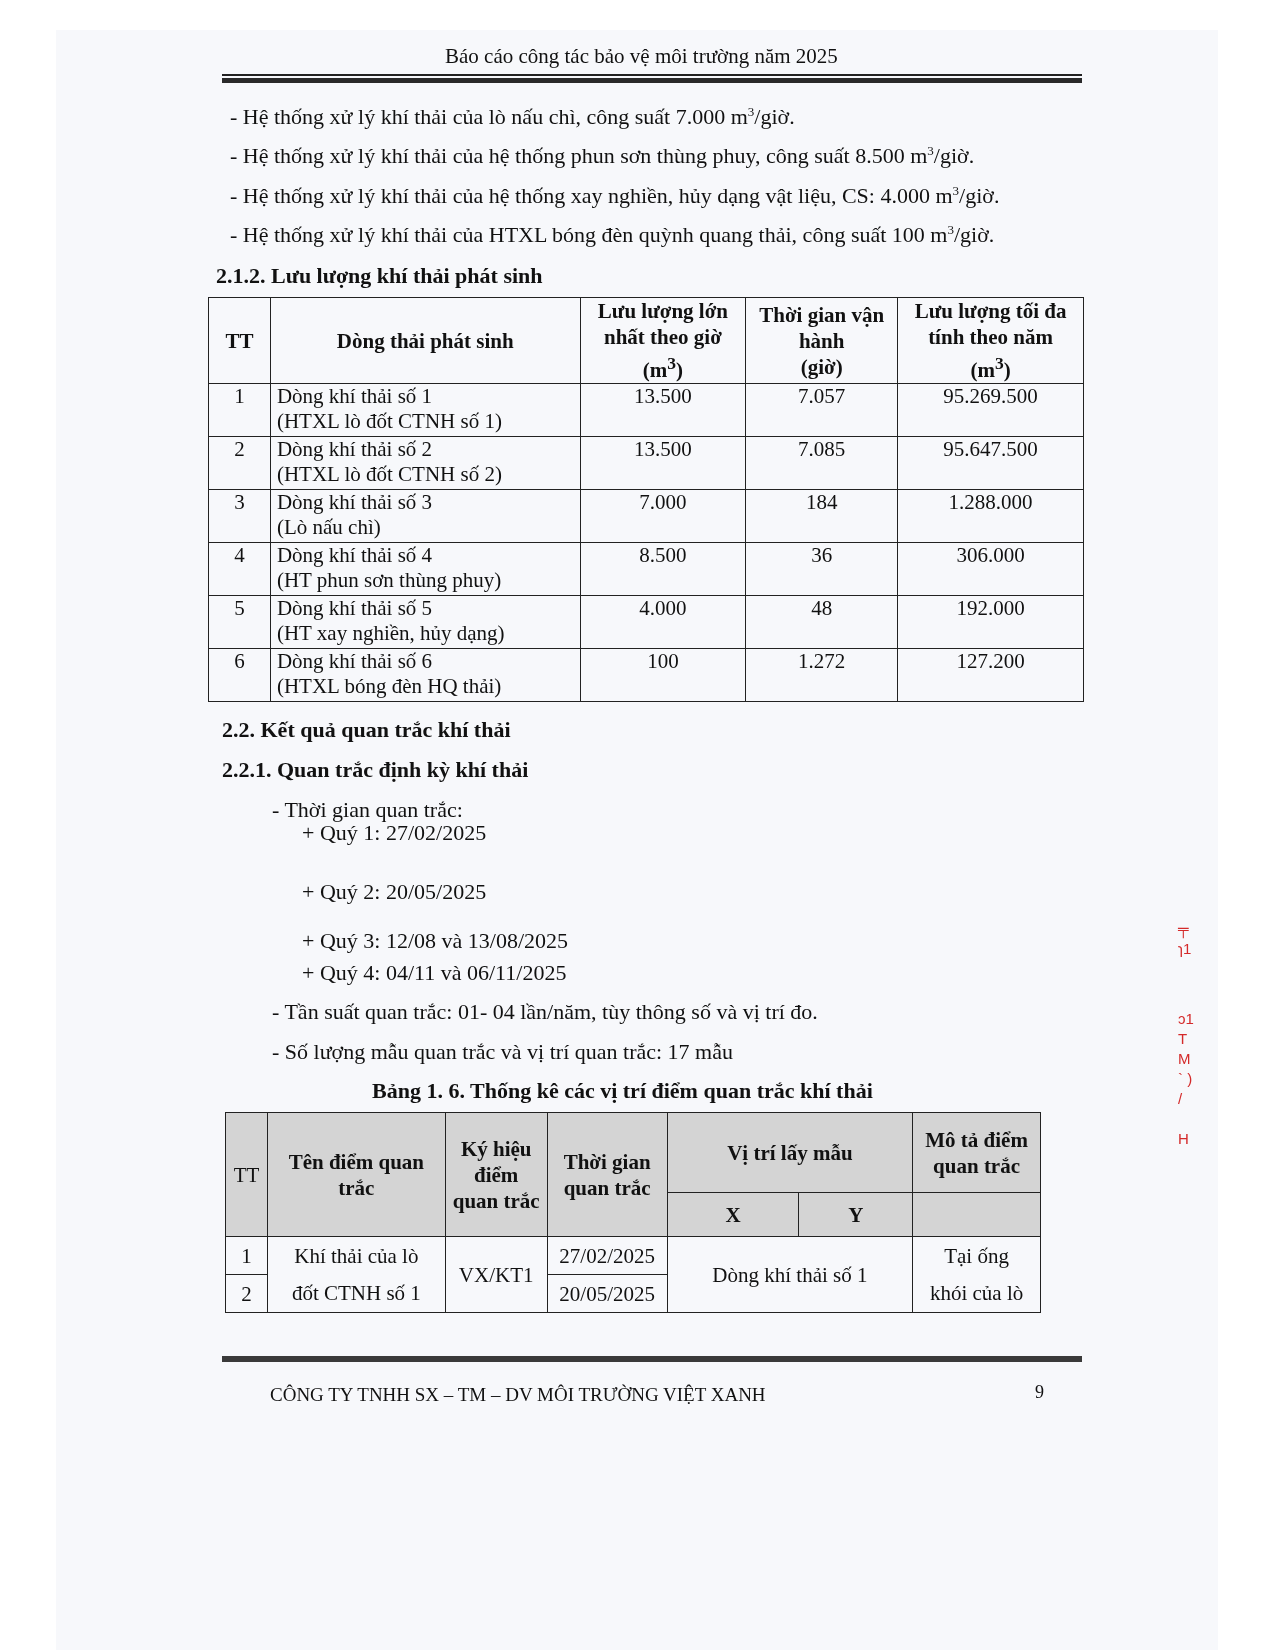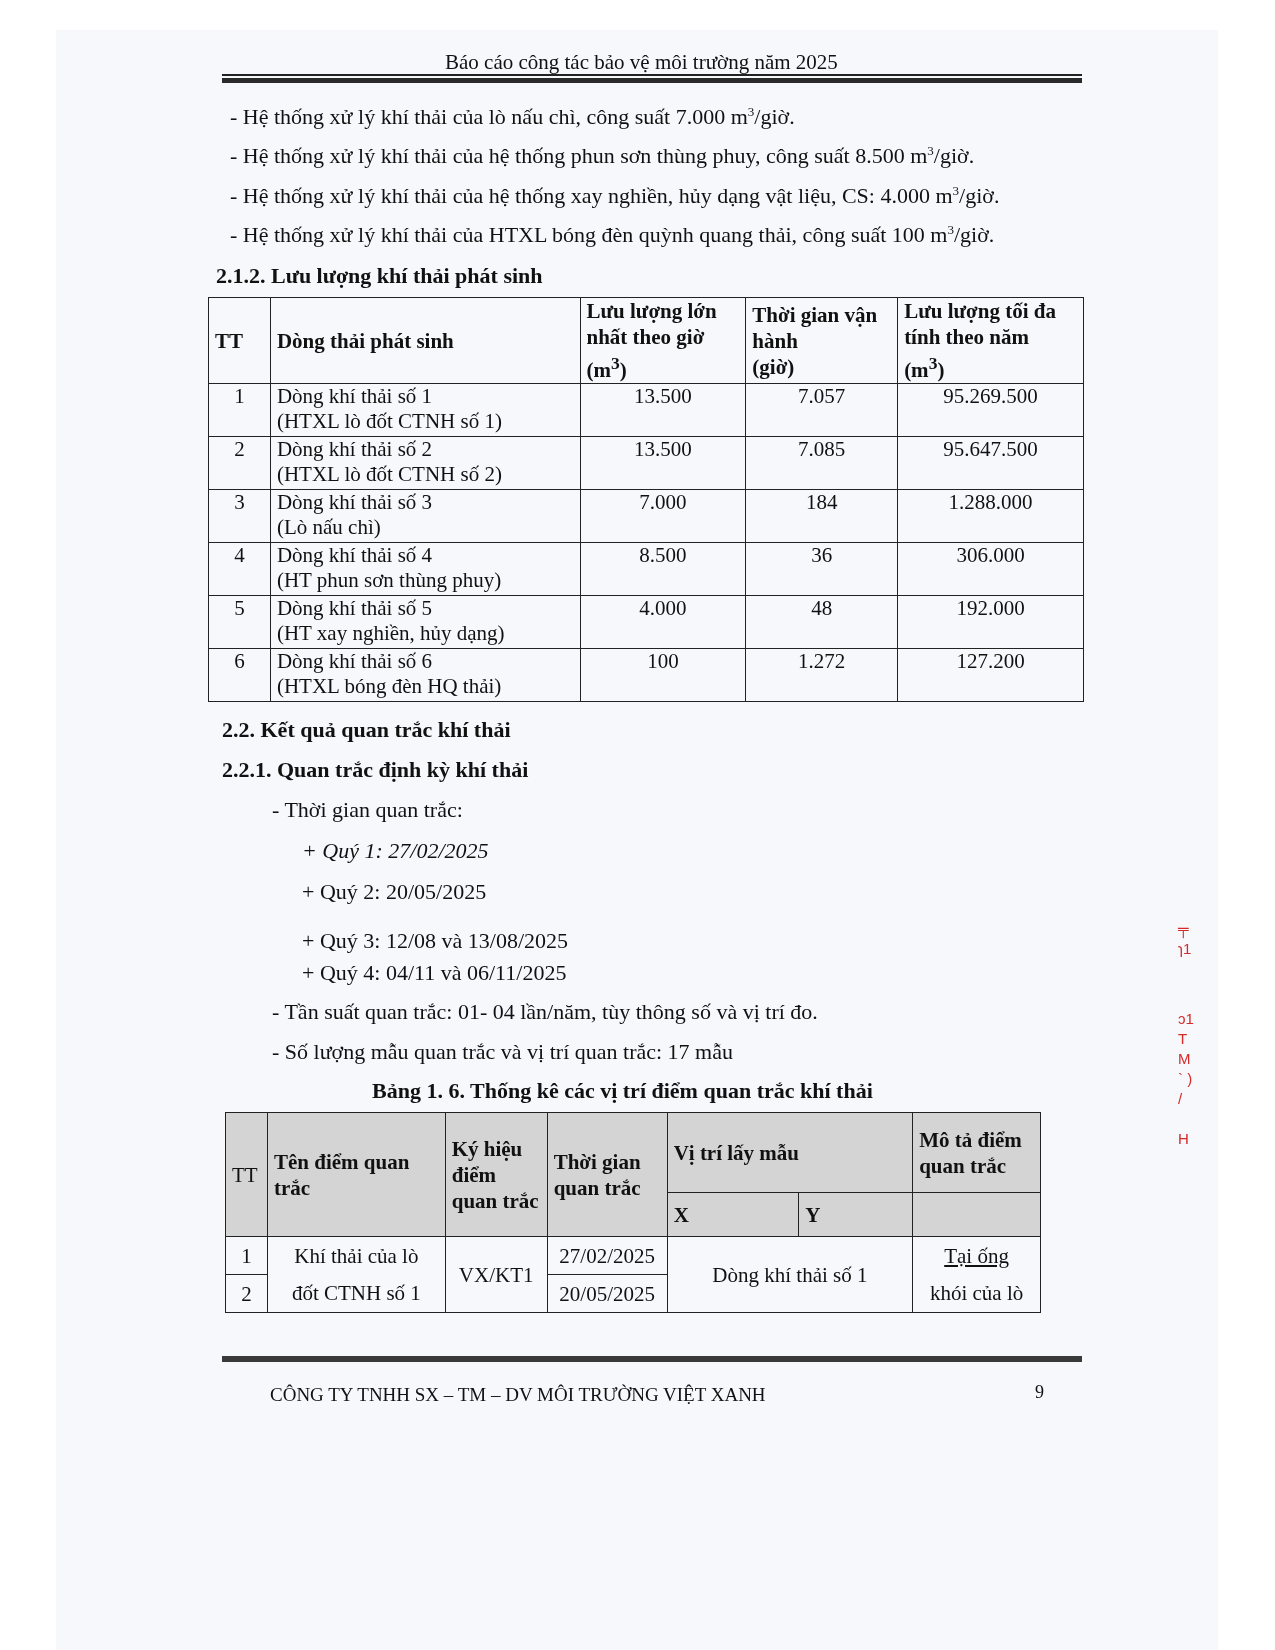--- a/index.html
+++ b/index.html
@@ -5,29 +5,29 @@
   html, body { margin: 0; padding: 0; }
   body {
     width: 1275px; height: 1650px; background: #ffffff; position: relative; overflow: hidden;
     font-family: "Liberation Serif", "DejaVu Serif", serif; color: #111;
   }
   .paper {
     position: absolute; left: 56px; top: 30px; width: 1162px; height: 1620px;
     background: #f7f8fb;
   }
   .abs { position: absolute; }
-  .header-title { left: 445px; top: 50px; font-size: 21px; white-space: nowrap; }
+  .header-title { left: 445px; top: 44px; font-size: 21px; white-space: nowrap; }
   .rule-thin { left: 222px; top: 74px; width: 860px; height: 2px; background: #222; }
   .rule-thick { left: 222px; top: 78px; width: 860px; height: 5px; background: #2a2a2a; }
   .line { font-size: 22px; white-space: nowrap; }
   .line sup { font-size: 13px; }
   .heading { font-size: 22px; font-weight: bold; white-space: nowrap; }
   table { border-collapse: collapse; position: absolute; }
   td, th { border: 1.5px solid #222; font-size: 21px; padding: 0 6px; }
-  th { font-weight: bold; line-height: 26px; text-align: left; }
+  th { font-weight: bold; line-height: 26px; text-align: center; }
   .t1 td { vertical-align: top; line-height: 25px; }
   .t1 td.c { text-align: center; }
   .t1 .sub { }
   .t2 th { background: #d4d4d4; }
   .t2 td { text-align: center; vertical-align: middle; line-height: 26px; }
   .footer-rule { left: 222px; top: 1356px; width: 860px; height: 6px; background: #3a3a3a; }
   .footer-company { left: 234px; top: 1384px; font-size: 19px; white-space: nowrap; margin-left: 36px; }
   .footer-page { left: 1035px; top: 1382px; font-size: 18px; }
   .stamp { left: 1178px; font-size: 15px; color: #d42a2a; font-family: "Liberation Sans", sans-serif; }
 </style>
@@ -104,21 +104,21 @@
     <td class="c">100</td>
     <td class="c">1.272</td>
     <td class="c">127.200</td>
   </tr>
 </tbody>
   </table>
 
 <div class="abs heading" style="left:222px; top:717px;">2.2. Kết quả quan trắc khí thải</div>
 <div class="abs heading" style="left:222px; top:757px;">2.2.1. Quan trắc định kỳ khí thải</div>
 <div class="abs line" style="left:272px; top:797px;">- Thời gian quan trắc:</div>
-<div class="abs line" style="left:302px; top:838px;font-style:italic;">+ Quý 1: 27/02/2025</div>
+<div class="abs line" style="left:302px; top:820px;">+ Quý 1: 27/02/2025</div>
 <div class="abs line" style="left:302px; top:879px;">+ Quý 2: 20/05/2025</div>
 <div class="abs line" style="left:302px; top:928px;">+ Quý 3: 12/08 và 13/08/2025</div>
 <div class="abs line" style="left:302px; top:960px;font-family:Liberation Serif, serif;">+ Quý 4: 04/11 và 06/11/2025</div>
 <div class="abs line" style="left:272px; top:999px;">- Tần suất quan trắc: 01- 04 lần/năm, tùy thông số và vị trí đo.</div>
 <div class="abs line" style="left:272px; top:1039px;">-  Số lượng mẫu quan trắc và vị trí quan trắc: 17 mẫu</div>
 
 <div class="abs heading" style="left:372px; top:1078px;">Bảng 1. 6. Thống kê các vị trí điểm quan trắc khí thải</div>
 
 <table class="t2" style="left:225px; top:1112px; width:816px;">
   <colgroup>
@@ -143,21 +143,21 @@
     <th>X</th>
     <th>Y</th>
     <th></th>
   </tr>
   <tr style="height:38px;">
     <td>1</td>
     <td style="border-bottom:none;">Khí thải của lò</td>
     <td rowspan="2">VX/KT1</td>
     <td>27/02/2025</td>
     <td colspan="2" rowspan="2">Dòng khí thải số 1</td>
-    <td style="border-bottom:none;text-decoration:underline;">Tại ống</td>
+    <td style="border-bottom:none;">Tại ống</td>
   </tr>
   <tr style="height:38px;">
     <td>2</td>
     <td style="border-top:none;">đốt CTNH số 1</td>
     <td>20/05/2025</td>
     <td style="border-top:none;">khói của lò</td>
   </tr>
 </tbody>
   </table>
 

